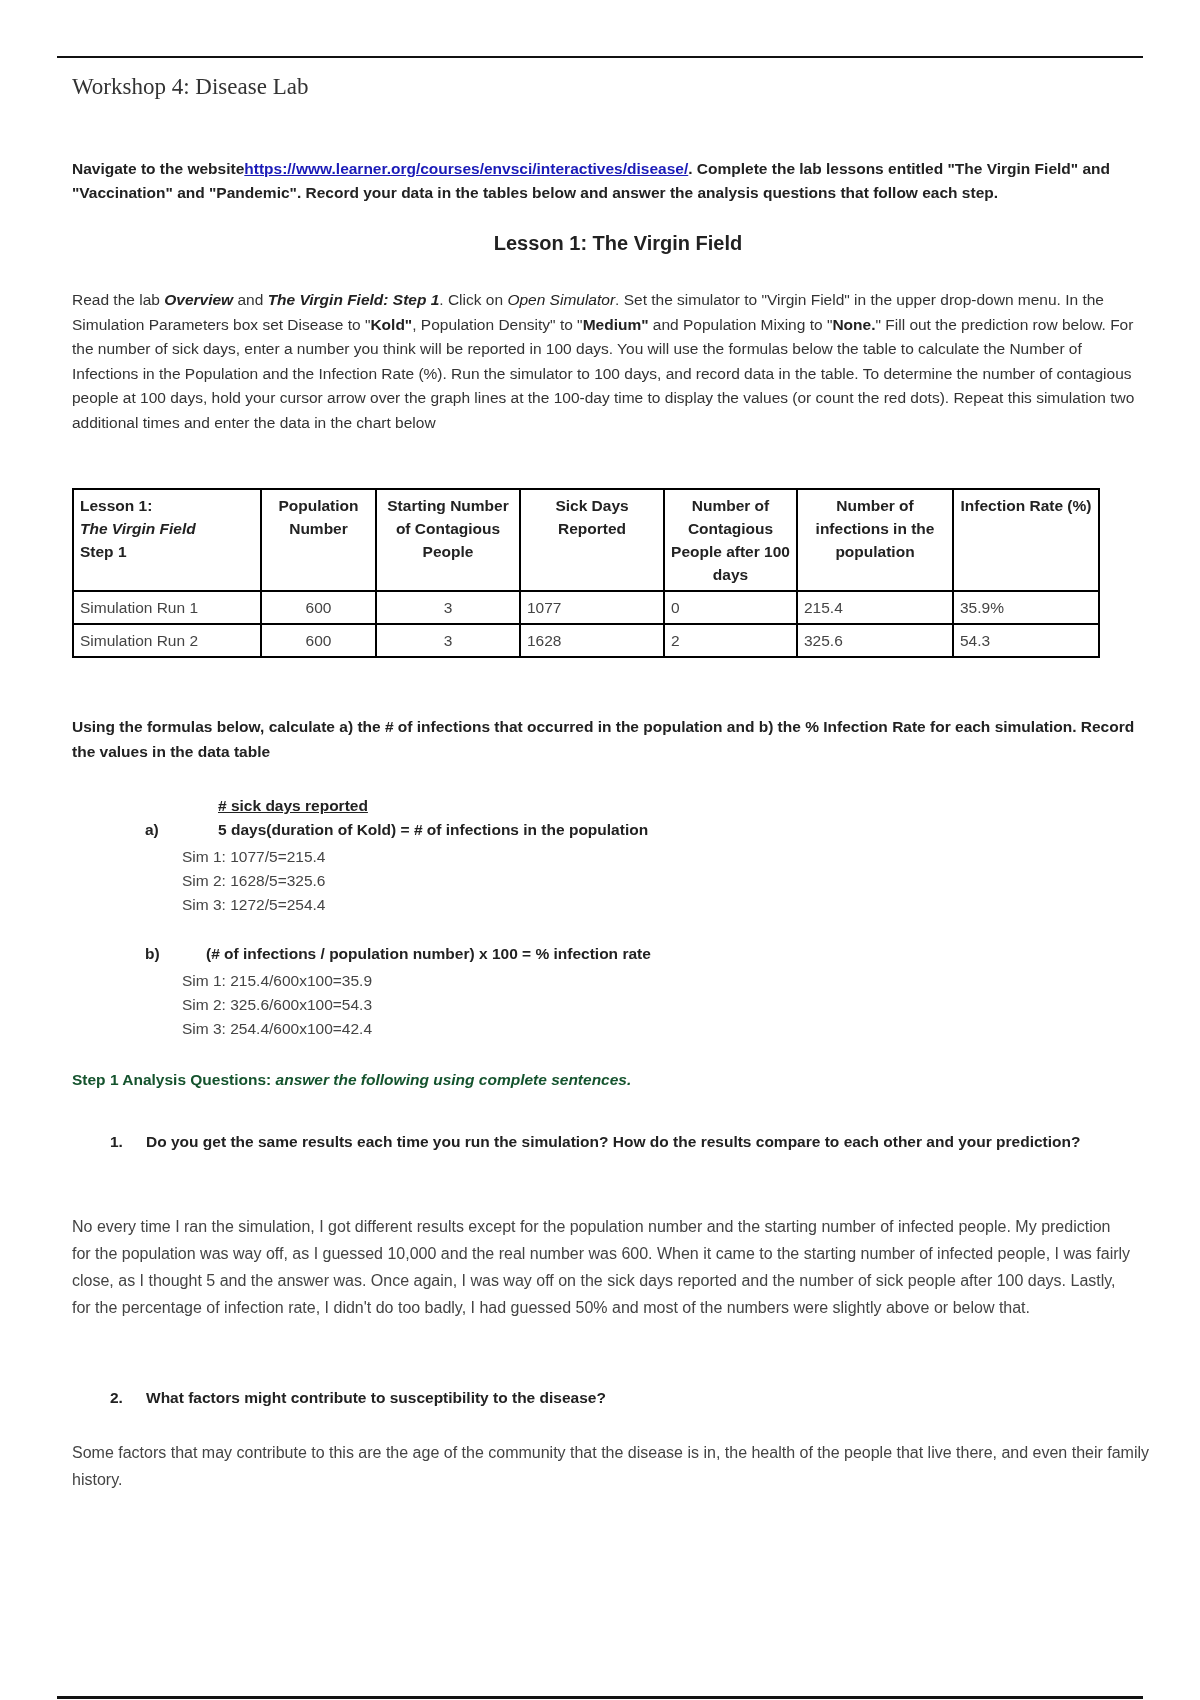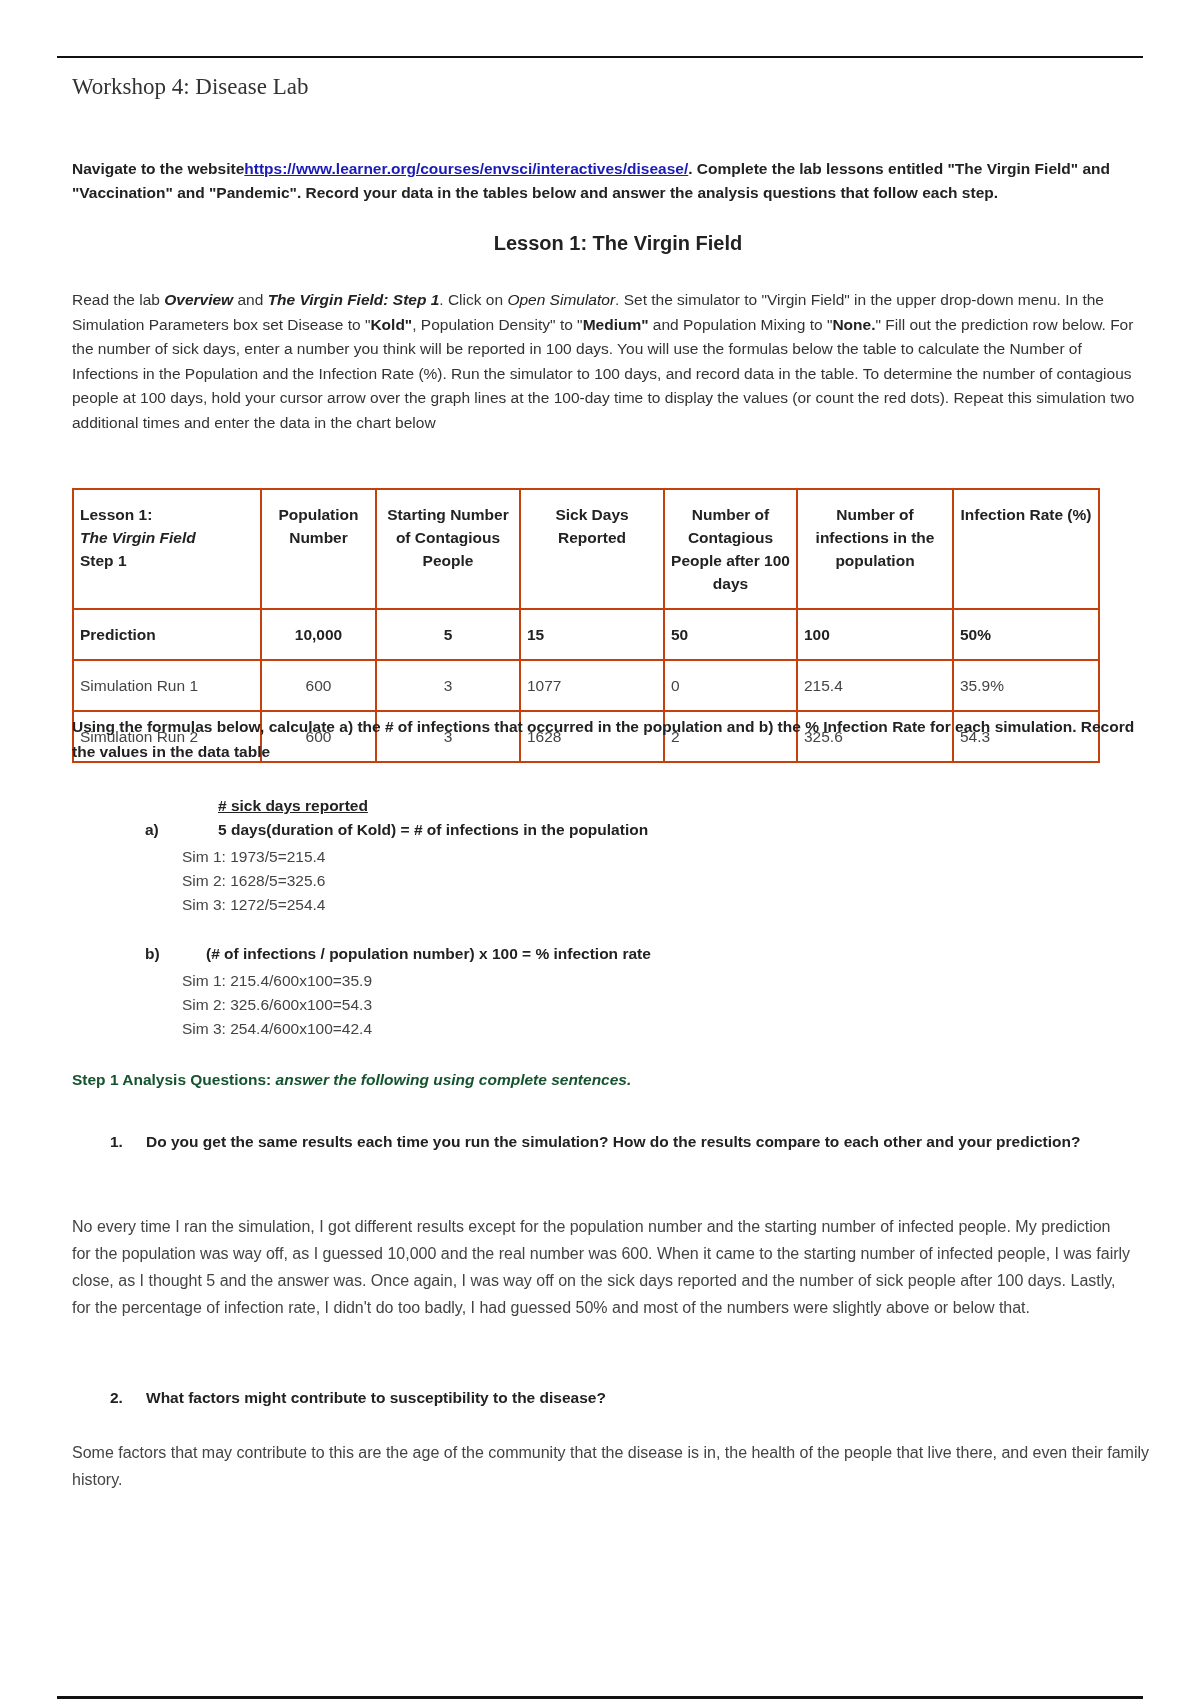--- a/index.html
+++ b/index.html
@@ -9,21 +9,21 @@
   .rule.top { top: 56px; }
   .rule.bottom { top: 1696px; height: 3px; }
   .abs { position: absolute; }
   .title { left: 72px; top: 74px; font-family: "Liberation Serif", serif; font-size: 23px; color: #333; }
   .intro { left: 72px; top: 129px; width: 1080px; font-size: 15.5px; font-weight: bold; line-height: 24px; color: #222; margin-top: 28px; }
   .intro a { color: #1a1ab8; text-decoration: underline; }
   .lesson-h { left: 0; width: 1236px; top: 232px; text-align: center; font-size: 20px; font-weight: bold; color: #222; }
   .para { left: 72px; top: 288px; width: 1080px; font-size: 15.5px; line-height: 24.5px; color: #333; }
   .para b, .para i { color: #222; }
   table.data { position: absolute; left: 72px; top: 488px; border-collapse: collapse; font-size: 15.5px; color: #222; }
-  table.data td { border: 2px solid #c2410c; padding: 13px 6px; line-height: 23px; vertical-align: top; margin-top: 48px; }
+  table.data td { border: 2px solid #000000; padding: 4px 6px; line-height: 23px; vertical-align: top; margin-top: 48px; }
   table.data tr.head td { font-weight: bold; text-align: center; }
   table.data tr.head td.first { text-align: left; }
   table.data tr.pred td { font-weight: bold; }
   table.data tr.sim td { color: #444; }
   .c { text-align: center; }
   .l { text-align: left; }
   .instr { left: 72px; top: 714px; width: 1080px; font-size: 15.5px; font-weight: bold; line-height: 25px; color: #222; }
   .formula-label { font-size: 15.5px; font-weight: bold; color: #222; }
   .formula-line { font-size: 15.5px; font-weight: bold; color: #222; }
   .sim-line { font-size: 15.5px; color: #444; line-height: 24px; }
@@ -66,29 +66,20 @@
       <div style="font-style:italic">The Virgin Field</div>
       <div>Step 1</div>
     </td>
     <td>Population Number</td>
     <td>Starting Number of Contagious People</td>
     <td>Sick Days Reported</td>
     <td>Number of Contagious People after 100 days</td>
     <td>Number of infections in the population</td>
     <td>Infection Rate (%)</td>
   </tr>
-  <tr class="pred">
-    <td>Prediction</td>
-    <td class="c">10,000</td>
-    <td class="c">5</td>
-    <td class="l">15</td>
-    <td class="l">50</td>
-    <td class="l">100</td>
-    <td class="l">50%</td>
-  </tr>
   <tr class="sim">
     <td>Simulation Run 1</td>
     <td class="c">600</td>
     <td class="c">3</td>
     <td class="l">1077</td>
     <td class="l">0</td>
     <td class="l">215.4</td>
     <td class="l">35.9%</td>
   </tr>
   <tr class="sim">
@@ -102,21 +93,21 @@
   </tr>
 </tbody>
   </table>
 
 <div class="abs instr">Using the formulas below, calculate a) the # of infections that occurred in the population and b) the % Infection Rate for each simulation. Record the values in the data table</div>
 
 <div class="abs formula-line" style="left:218px; top:797px; text-decoration:underline;"># sick days reported</div>
 <div class="abs formula-label" style="left:145px; top:821px;">a)</div>
 <div class="abs formula-line" style="left:218px; top:821px;">5 days(duration of Kold) =  # of infections in the population</div>
 <div class="abs" style="left:182px; top:845px;">
-  <div class="sim-line">Sim 1: 1973/5=215.4</div>
+  <div class="sim-line">Sim 1: 1077/5=215.4</div>
   <div class="sim-line">Sim 2: 1628/5=325.6</div>
   <div class="sim-line">Sim 3: 1272/5=254.4</div>
 </div>
 
 <div class="abs formula-label" style="left:145px; top:945px;">b)</div>
 <div class="abs formula-line" style="left:206px; top:945px;">(# of infections / population number) x 100  =  % infection rate</div>
 <div class="abs" style="left:182px; top:969px;">
   <div class="sim-line">Sim 1: 215.4/600x100=35.9</div>
   <div class="sim-line">Sim 2: 325.6/600x100=54.3</div>
   <div class="sim-line">Sim 3: 254.4/600x100=42.4</div>

